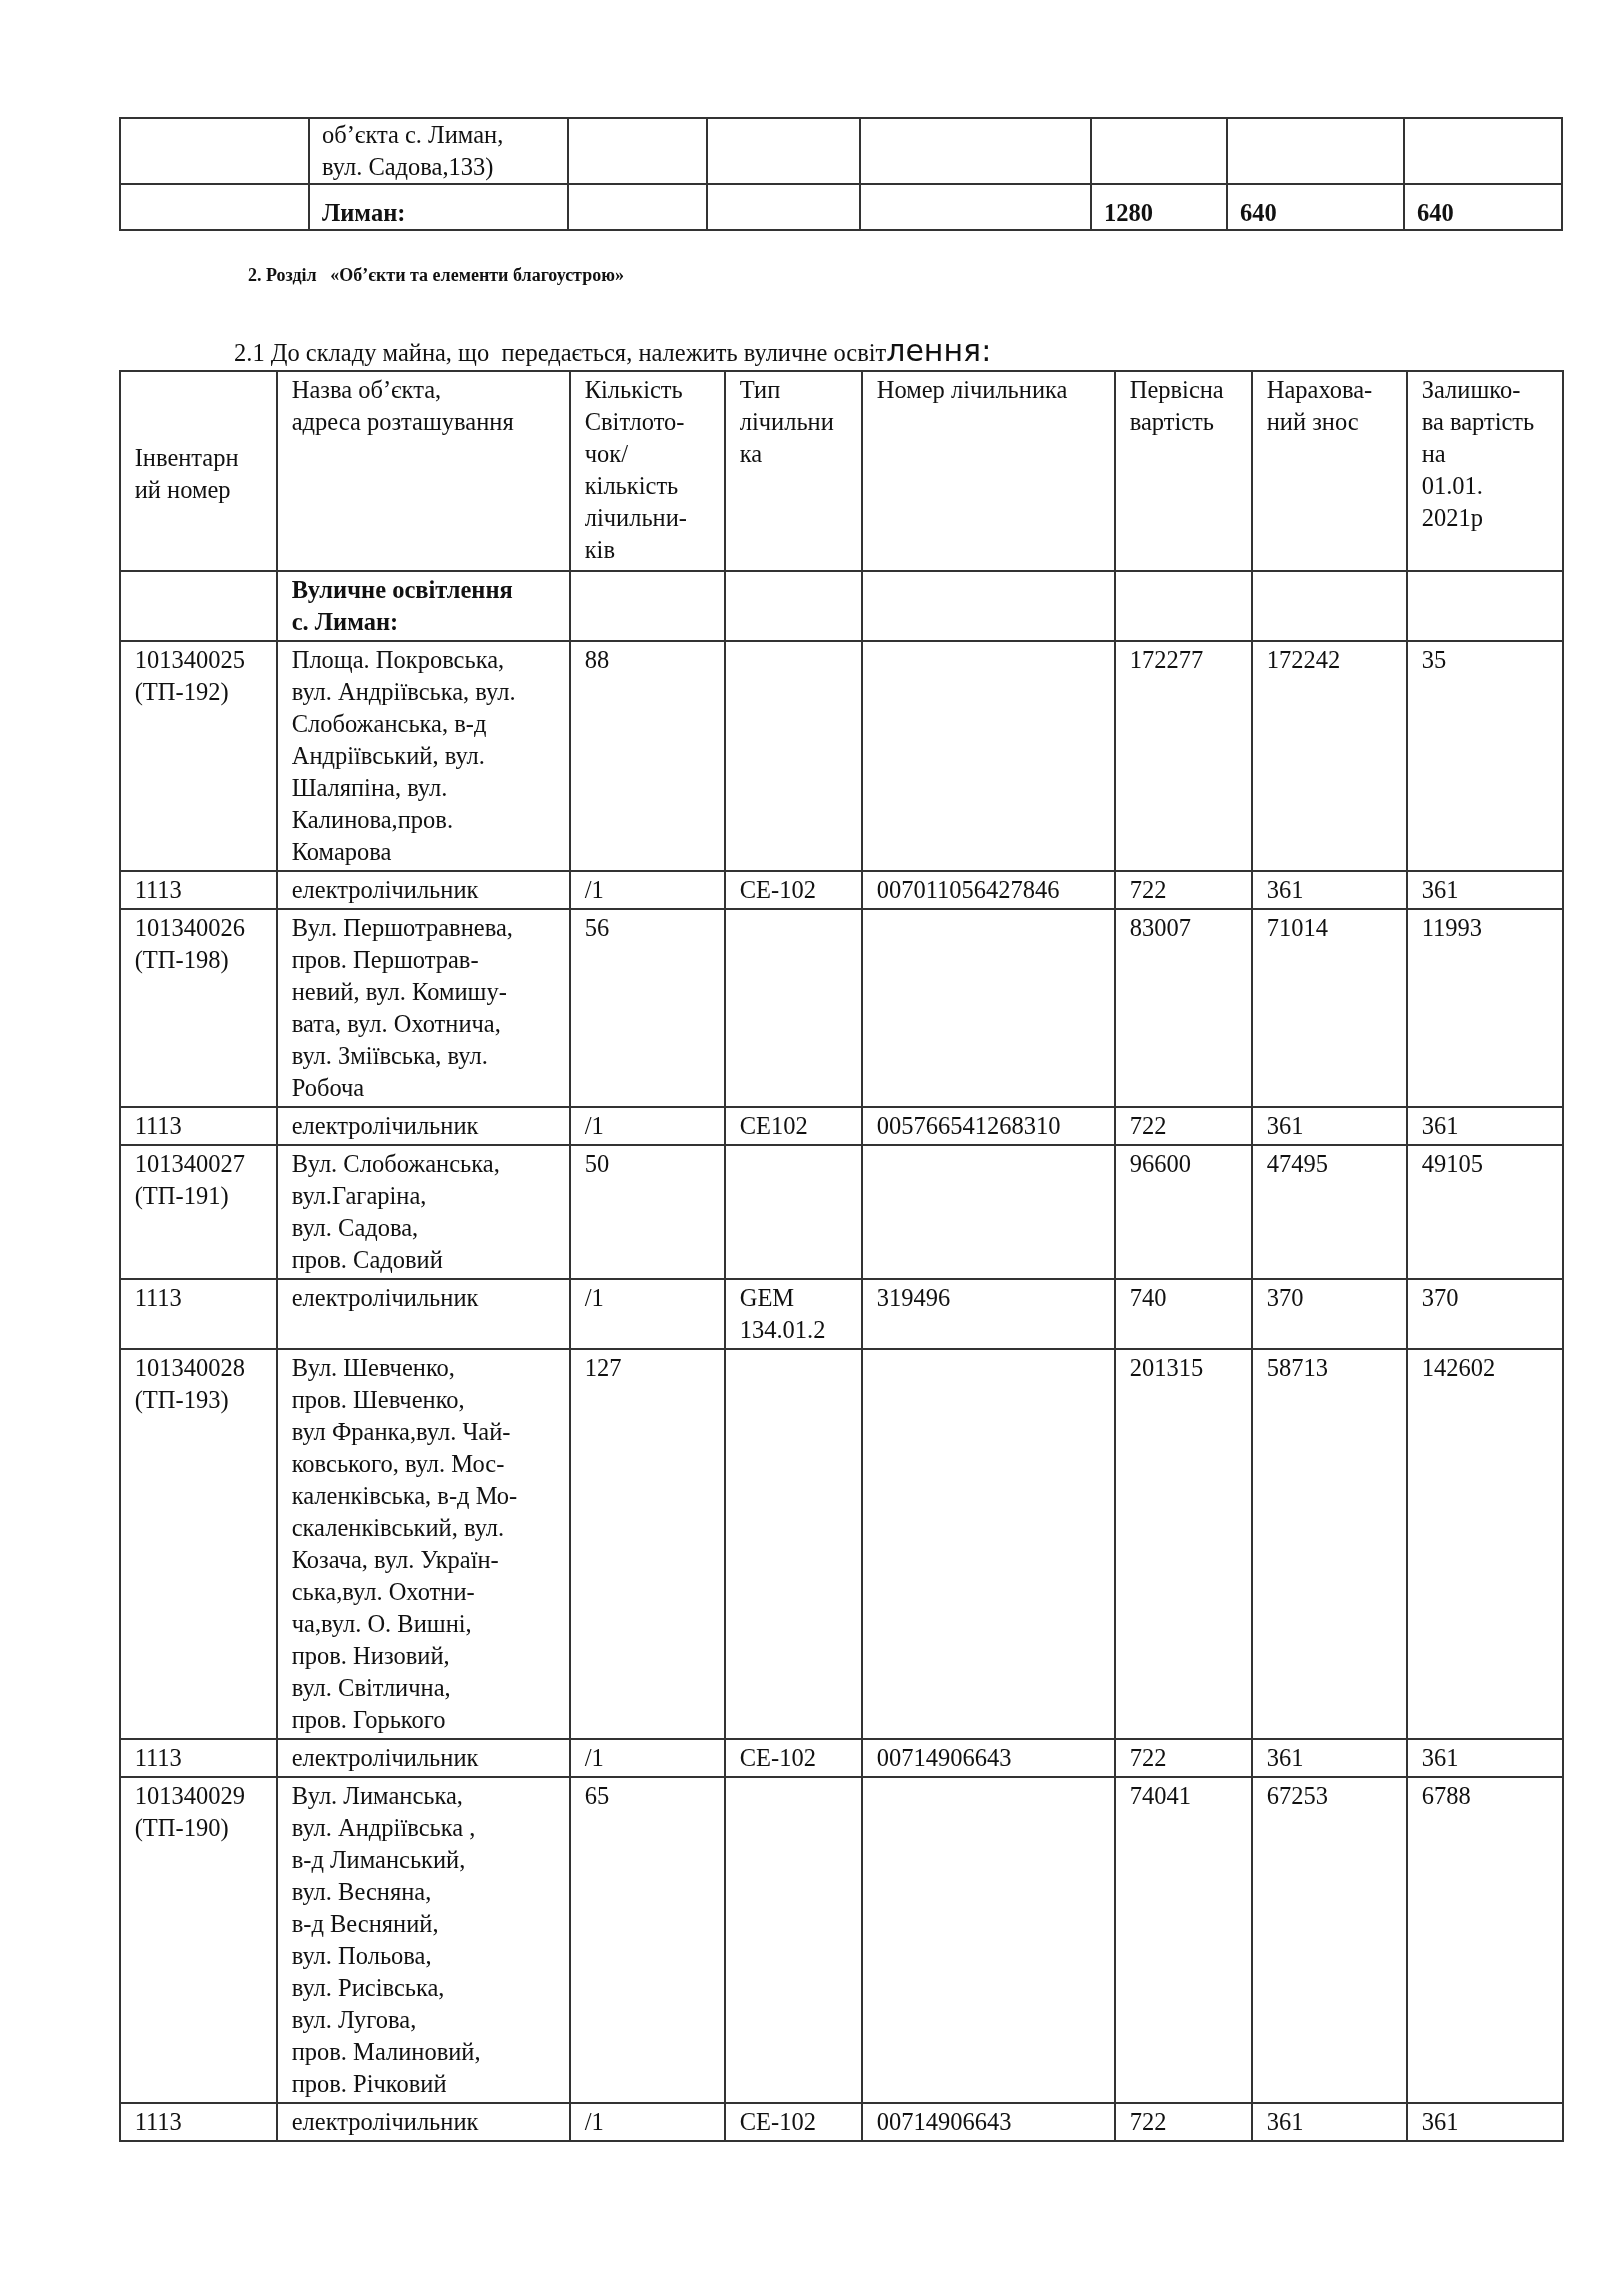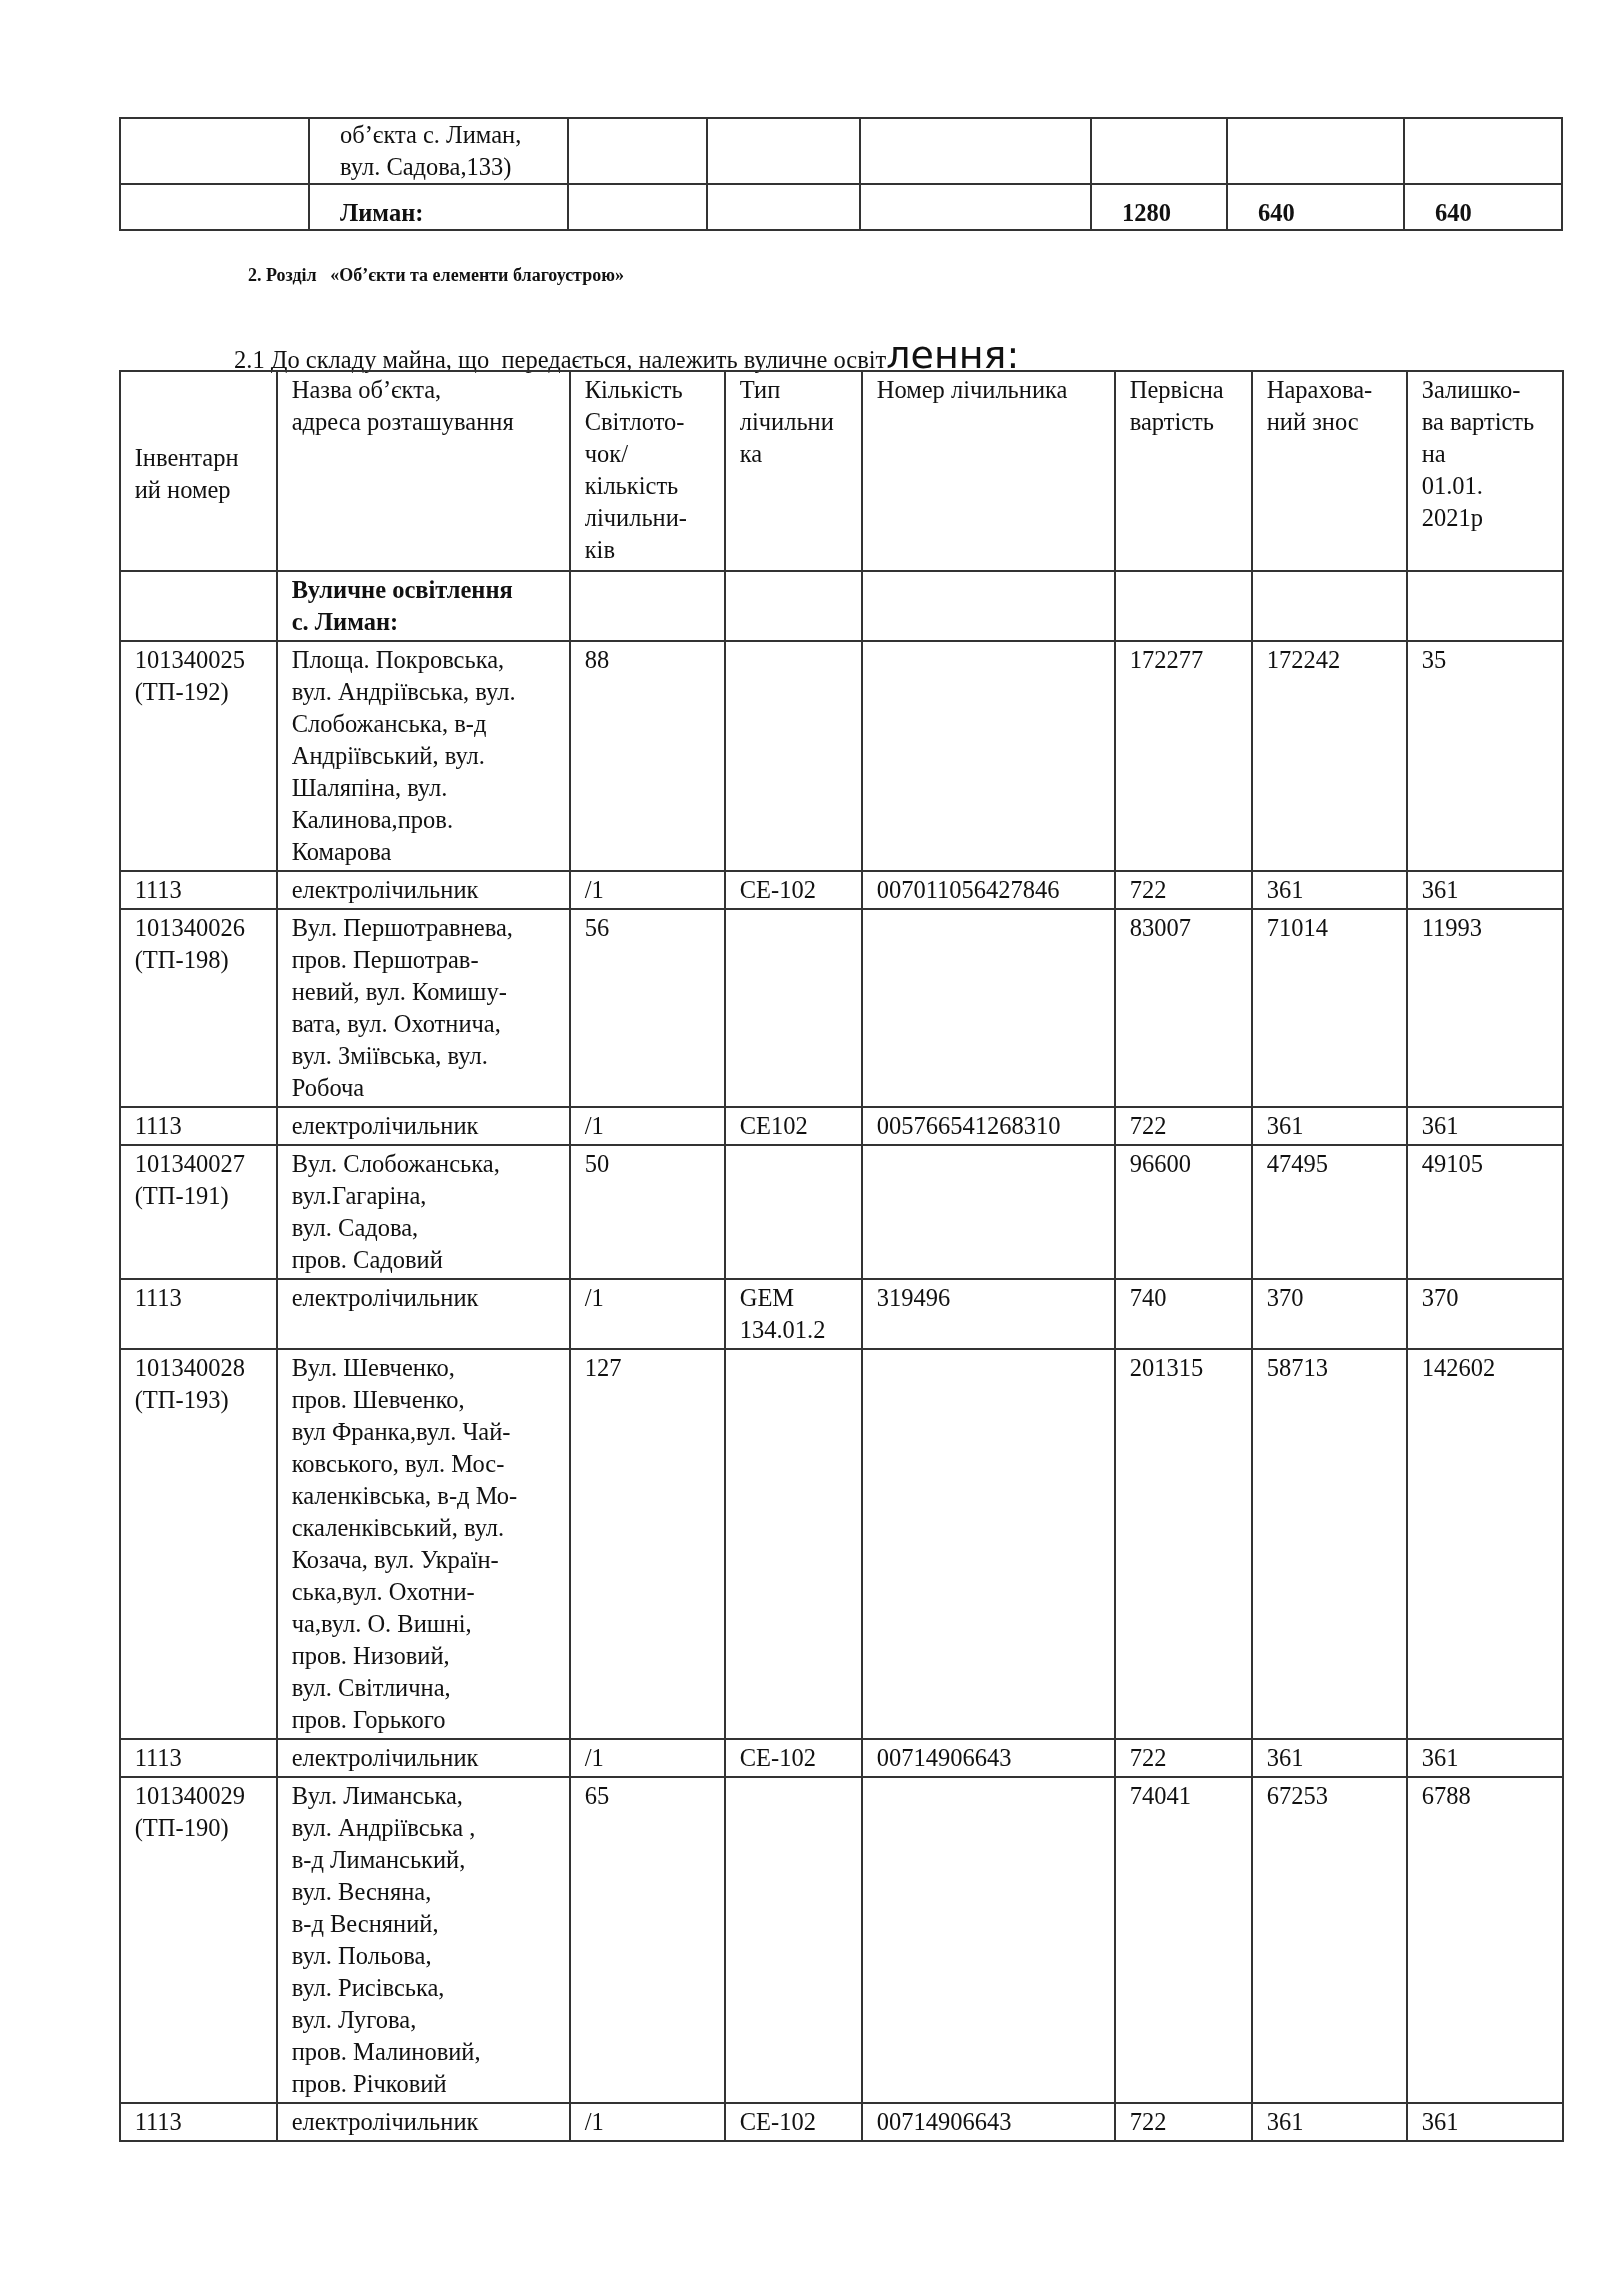--- a/index.html
+++ b/index.html
@@ -1,26 +1,26 @@
 <!DOCTYPE html>
 <html><head>
 <meta charset="utf-8">
 <style>
   html, body { margin: 0; padding: 0; background: #ffffff; }
   body { width: 1621px; height: 2293px; position: relative; font-family: "Liberation Serif", "DejaVu Serif", serif; color: #111; }
   table { border-collapse: collapse; position: absolute; table-layout: fixed; }
   td { border: 2px solid #333; vertical-align: top; font-size: 24.5px; line-height: 32px; padding: 2px 13.7px 2px 13.7px; white-space: pre-line; }
   #top-table { left: 119px; top: 117px; width: 1443px; }
-  #top-table td { padding: 0 30px; }
+  #top-table td { padding: 0 12px; }
   #top-table tr.r1 td { height: 63px; }
   #top-table tr.r2 td { height: 44px; vertical-align: bottom; padding-bottom: 0; }
   .bold { font-weight: bold; }
   #section-title { position: absolute; left: 248px; top: 265px; font-size: 18px; font-weight: bold; white-space: pre; }
   #intro-line { position: absolute; left: 234px; top: 333px; font-size: 24.5px; white-space: pre; }
-  #intro-line .tail { font-family: "DejaVu Sans", sans-serif; font-size: 38px; }
+  #intro-line .tail { font-family: "DejaVu Sans", sans-serif; font-size: 30px; }
   #main-table { left: 119px; top: 370px; width: 1443px; }
   #main-table tr.header td { height: 188px; }
   #main-table tr.header td.inv { vertical-align: middle; padding-top: 8px; }
 </style>
 </head>
 <body>
 
 <table id="top-table">
   <colgroup>
     <col style="width:189px">

